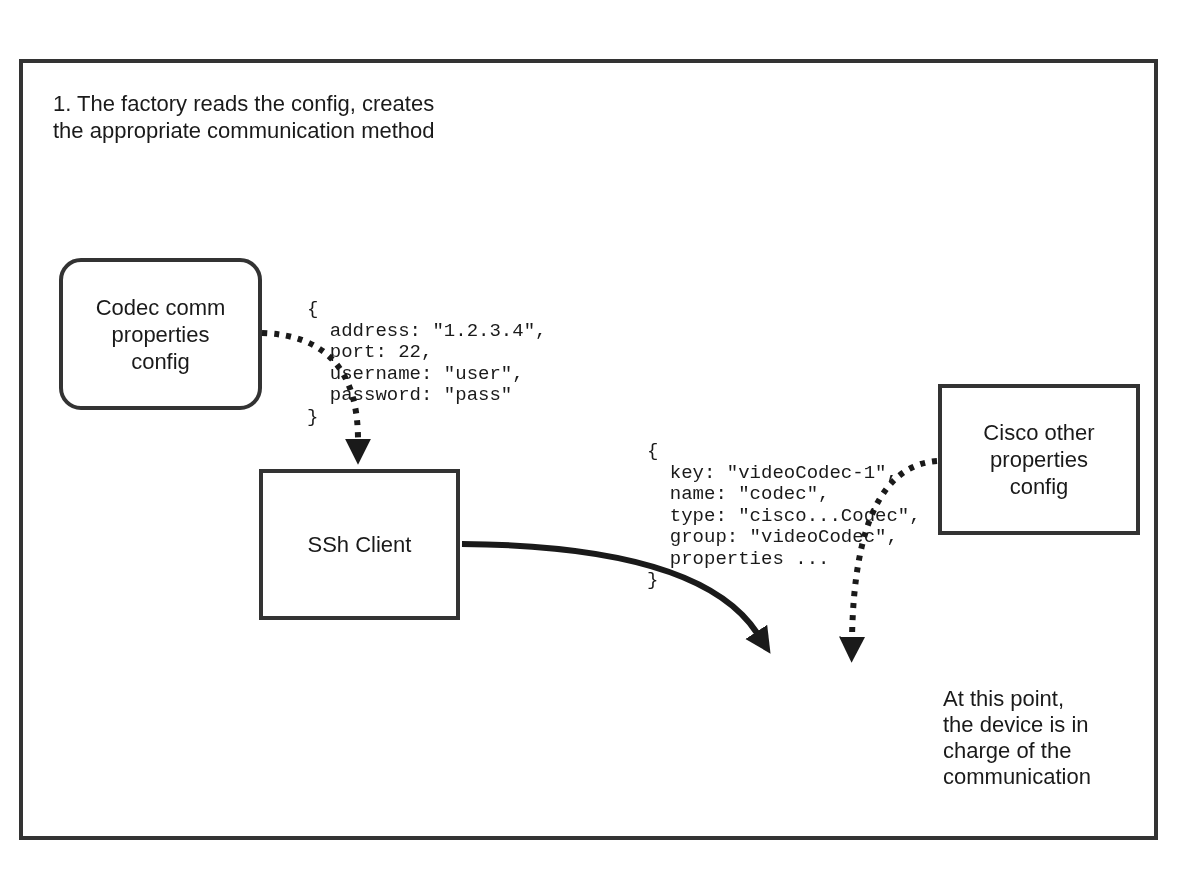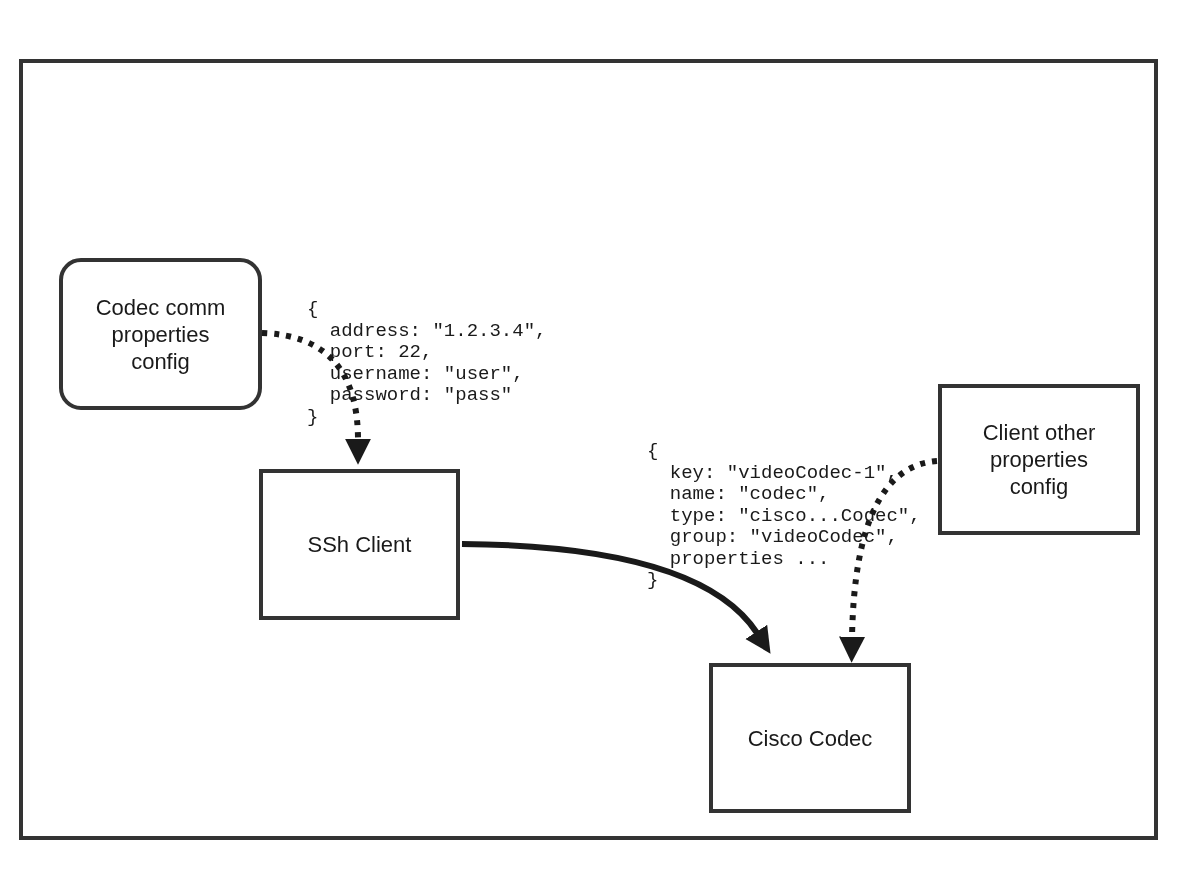--- a/index.html
+++ b/index.html
@@ -71,20 +71,22 @@
   svg.arrows path.dotted{stroke-dasharray:5 7;stroke-linecap:butt;}
   svg.arrows .head{fill:var(--ink);}
 </style>
 </head>
 <body>
 
 <div class="canvas">
 
   <div class="outer-border"></div>
 
+  <div class="note step1">1. The factory reads the config, creates
+the appropriate communication method</div>
 
 
   <div class="box codec-comm">
     <span>Codec comm
 properties
 config</span>
   </div>
 
   <pre class="code json1">{
   address: "1.2.3.4",
@@ -99,29 +101,30 @@
 
   <pre class="code json2">{
   key: "videoCodec-1",
   name: "codec",
   type: "cisco...Codec",
   group: "videoCodec",
   properties ...
 }</pre>
 
   <div class="box codec-other">
-    <span>Client other
+    <span>Cisco other
 properties
 config</span>
   </div>
 
-  <div class="box cisco-codec">
-    <span>Cisco Codec</span>
-  </div>
 
+  <div class="note result">At this point,
+the device is in
+charge of the
+communication</div>
 
   <svg class="arrows" viewBox="0 0 1200 880" xmlns="http://www.w3.org/2000/svg">
     <defs>
       <marker id="arrowhead" viewBox="0 0 10 10" refX="0.5" refY="5" markerWidth="26" markerHeight="30" markerUnits="userSpaceOnUse" orient="auto">
         <path class="head" d="M 0 0 L 10 5 L 0 10 z"></path>
       </marker>
     </defs>
 
     <path class="link dotted" d="M 262 333 Q 358 336 358 440" marker-end="url(#arrowhead)"></path>
 

